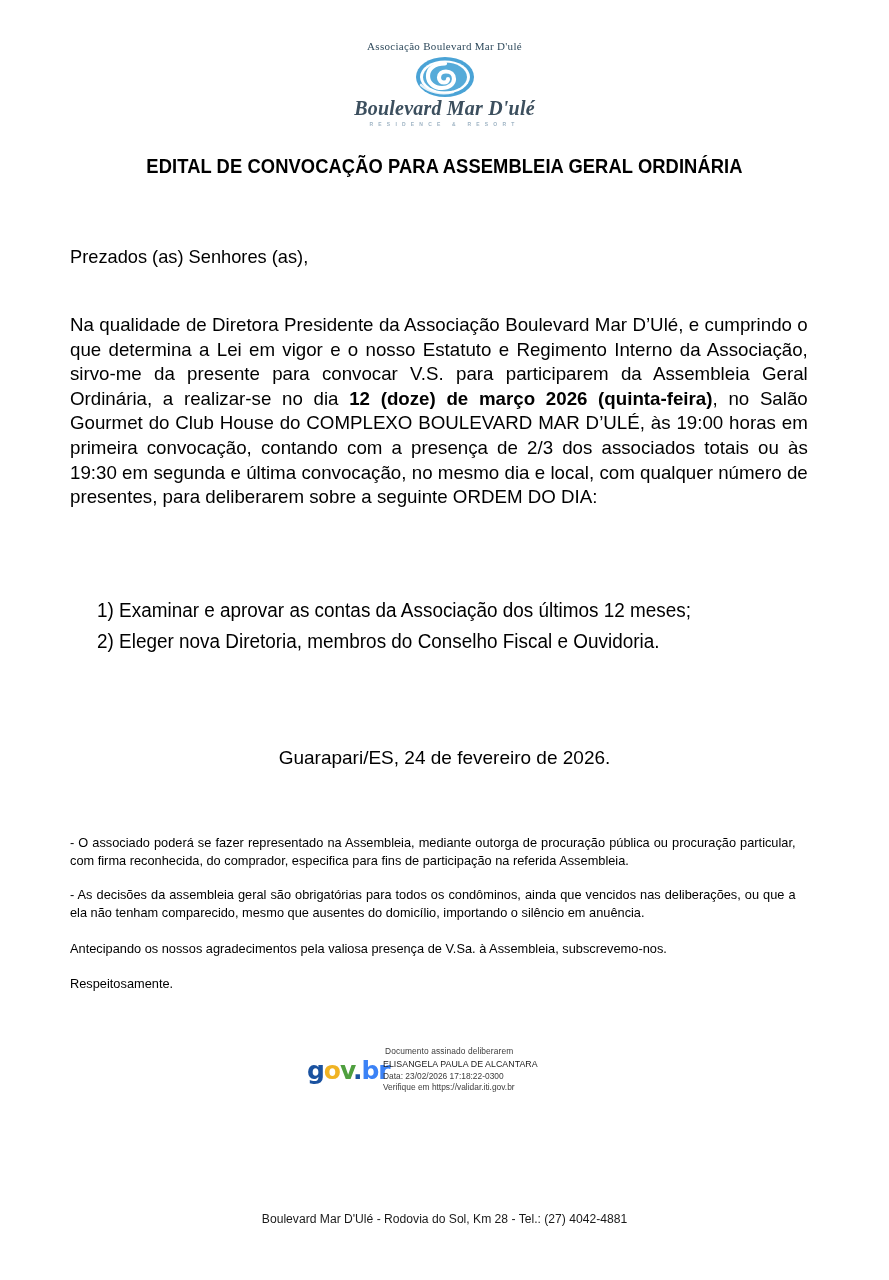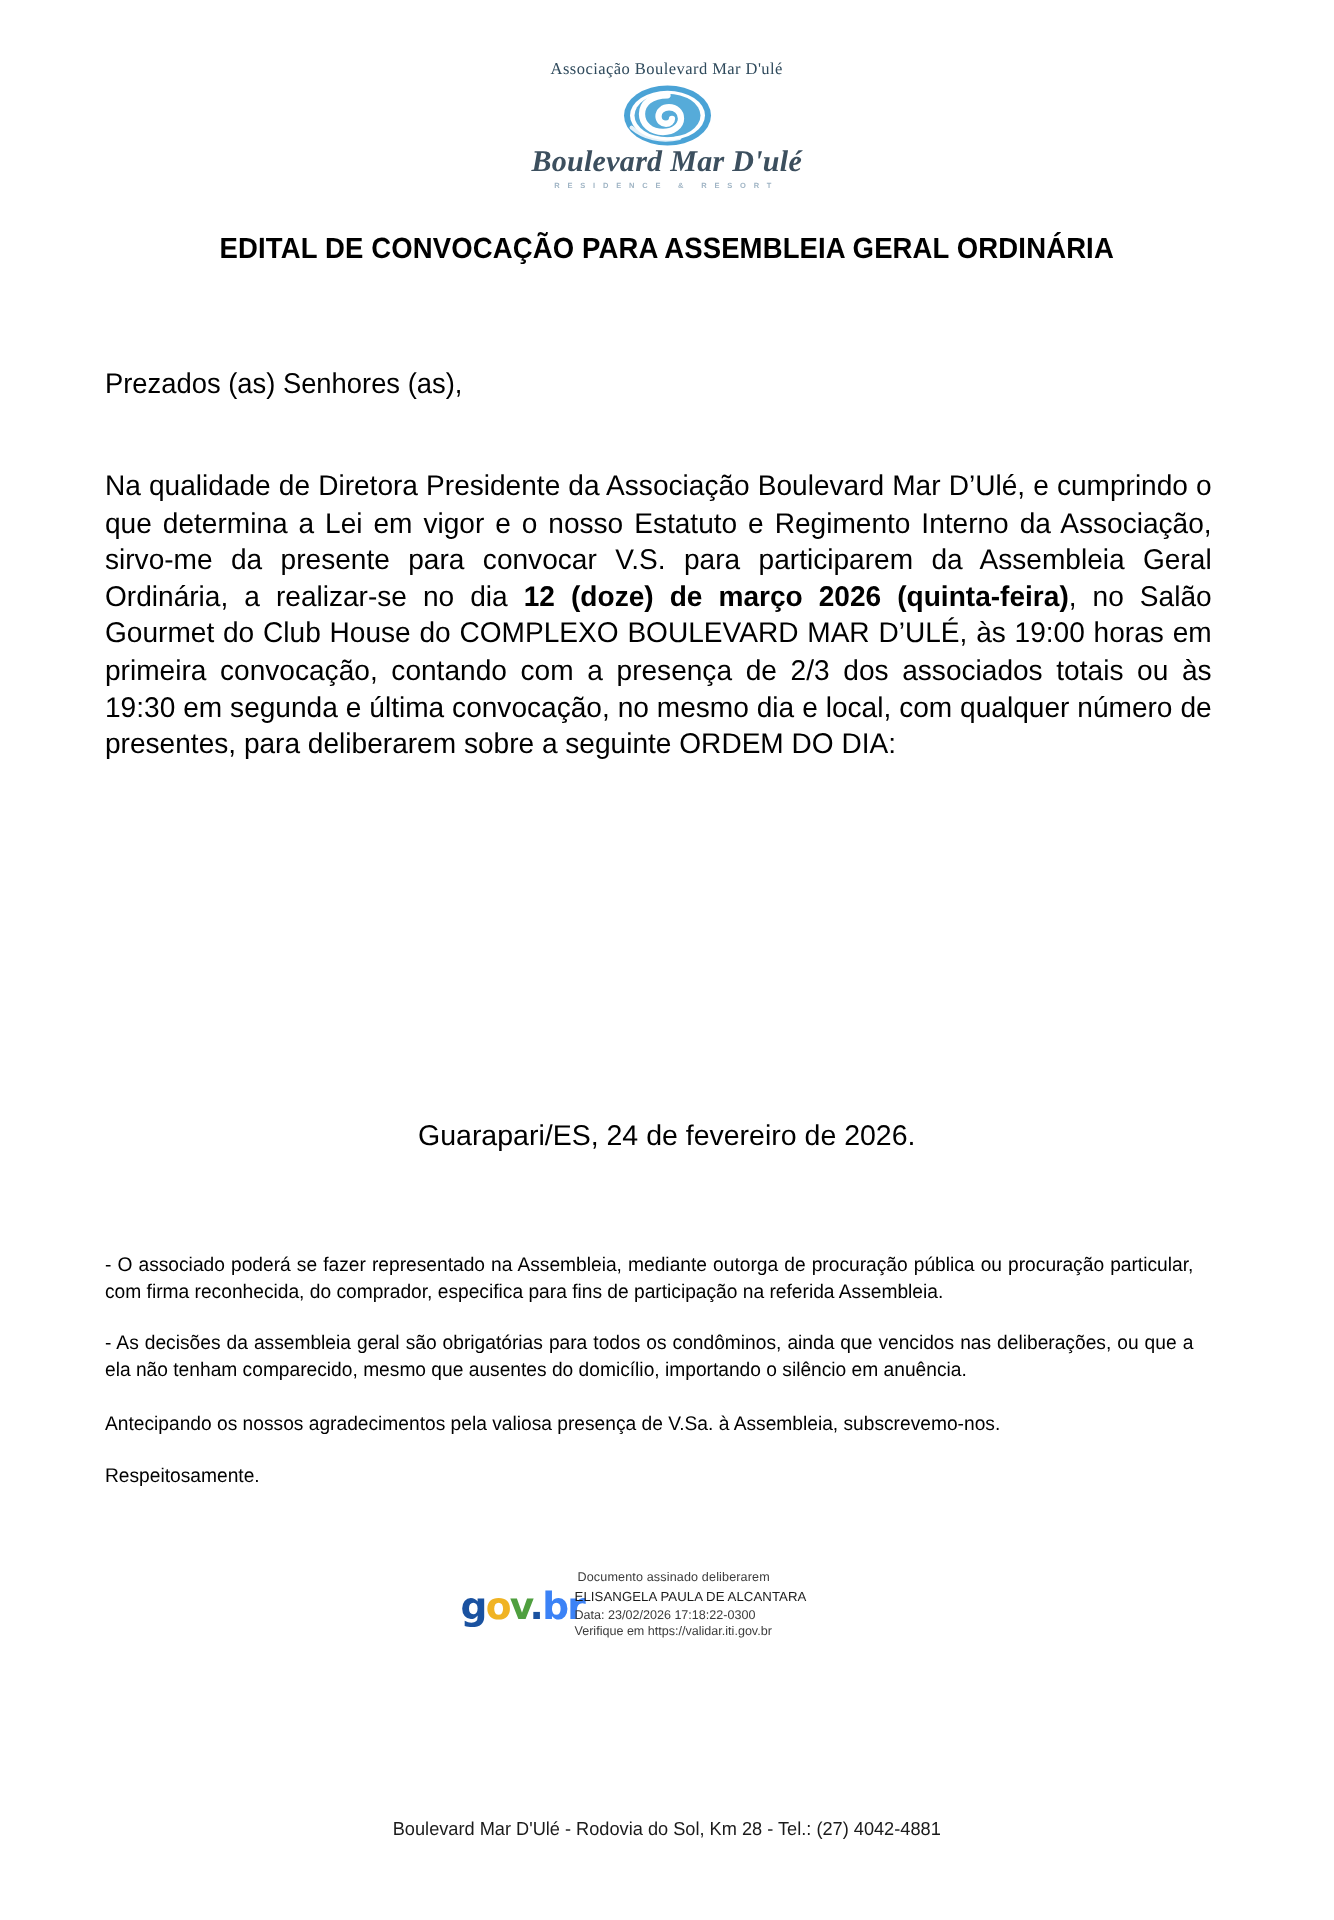--- a/index.html
+++ b/index.html
@@ -251,20 +251,24 @@
   </div>
 
   <div class="doc-title">EDITAL DE CONVOCAÇÃO PARA ASSEMBLEIA GERAL ORDINÁRIA</div>
 
   <div class="body-area">
     <div class="salutation">Prezados (as) Senhores (as),</div>
 
     <p class="main-para"><span>Na qualidade de Diretora Presidente da Associação Boulevard Mar D’Ulé, e cumprindo o que determina a Lei em vigor e o nosso Estatuto e Regimento Interno da Associação, sirvo-me da presente para convocar V.S. para participarem da Assembleia Geral Ordinária, a realizar-se no dia </span><b>12 (doze) de março 2026 (quinta-feira)</b><span>, no Salão Gourmet do Club House do COMPLEXO BOULEVARD MAR D’ULÉ, às 19:00 horas em primeira convocação, contando com a presença  de 2/3 dos associados totais ou às 19:30 em segunda e última convocação, no mesmo dia e local, com qualquer número de presentes, para deliberarem sobre a seguinte ORDEM DO DIA:</span></p>
   </div>
 
+  <div class="agenda">
+    <div class="agenda-item">1) Examinar e aprovar as contas da Associação dos últimos 12 meses;</div>
+    <div class="agenda-item">2) Eleger nova Diretoria, membros do Conselho Fiscal e Ouvidoria.</div>
+  </div>
 
   <div class="place-date">Guarapari/ES, 24 de fevereiro de 2026.</div>
 
   <div class="nota">
     <p class="nota-p first">- O associado poderá se fazer representado na Assembleia, mediante outorga de procuração pública ou procuração particular, com firma reconhecida, do comprador, especifica para fins de participação na referida Assembleia.</p>
     <p class="nota-p second">- As decisões da assembleia geral são obrigatórias para todos os condôminos, ainda que vencidos nas deliberações, ou que a ela não tenham comparecido, mesmo que ausentes do domicílio, importando o silêncio em anuência.</p>
     <p class="closing-p">Antecipando os nossos agradecimentos pela valiosa presença de V.Sa. à Assembleia, subscrevemo-nos.</p>
     <p class="closing-p resp">Respeitosamente.</p>
   </div>
 

